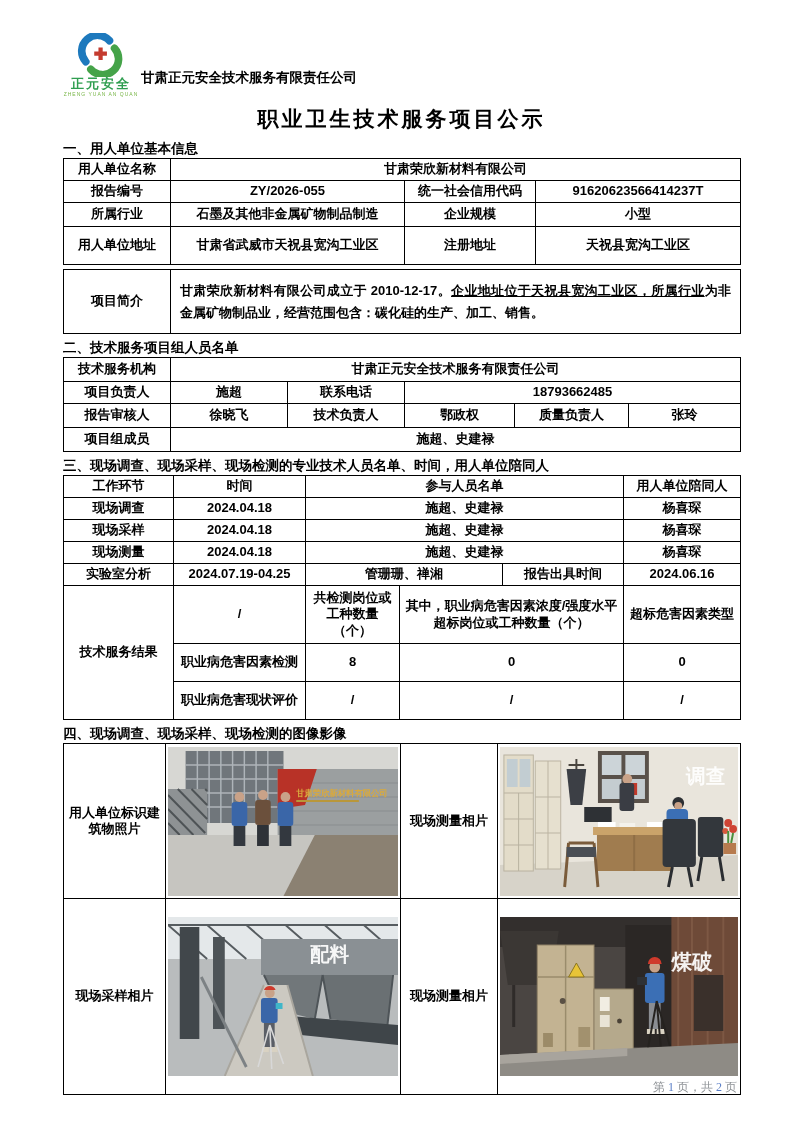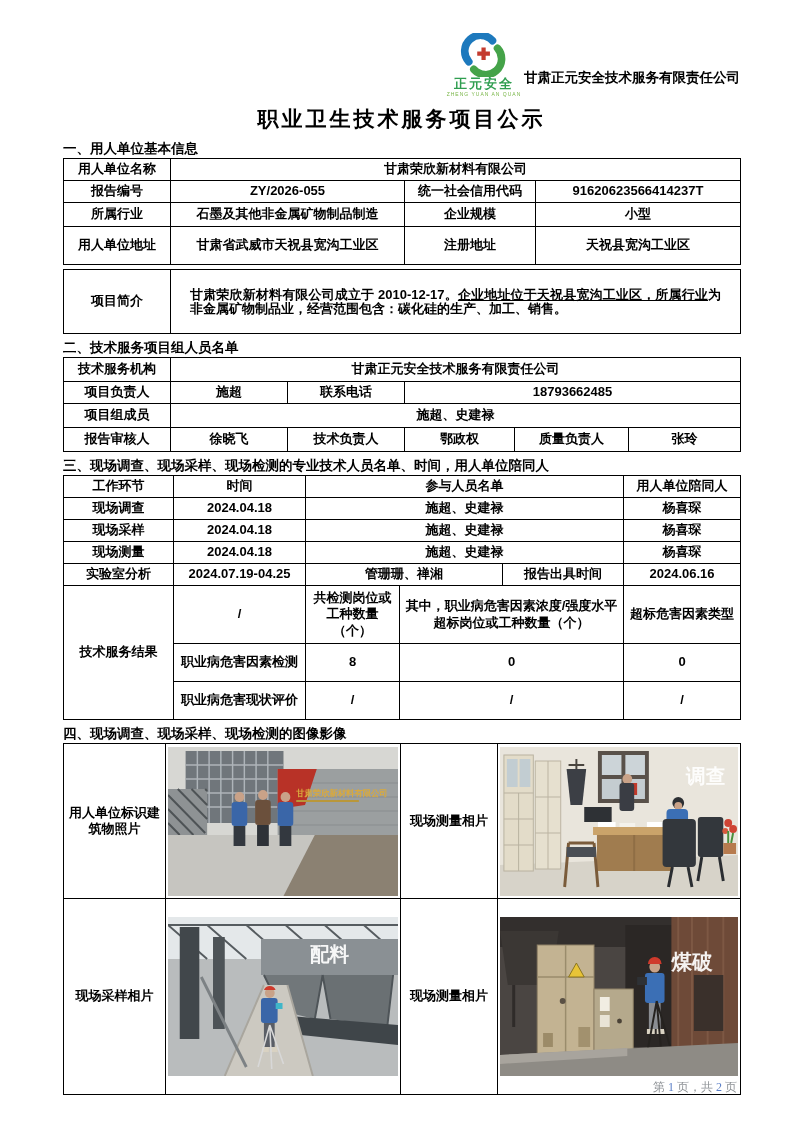--- a/index.html
+++ b/index.html
@@ -2,39 +2,39 @@
 <html><head>
 <meta charset="utf-8">
 <style>
   * { margin:0; padding:0; box-sizing:border-box; }
   body { background:#ffffff; }
   .page {
     position:relative; width:793px; height:1145px; background:#fff; overflow:hidden;
     padding:33px 53px 0 63px; color:#000;
     font-family:"Liberation Sans","DejaVu Sans",sans-serif;
   }
-  .brand-row { display:flex; align-items:flex-start; height:72px;justify-content:flex-end; }
+  .brand-row { display:flex; align-items:flex-start; height:72px; }
   .logo { width:76px; text-align:center; flex:0 0 auto; }
   .logo svg { width:52px; height:44px; display:block; margin:0 auto; }
   .logo-text { color:#2f9e50; font-weight:bold; font-size:13px; letter-spacing:2px; line-height:1.1; }
   .logo-sub { color:#79b648; font-size:5px; letter-spacing:1px; line-height:1.2; }
   .company-name { font-size:13.5px; font-weight:bold; margin:36px 0 0 2px; }
   .doc-title {
     text-align:center; font-family:"Liberation Serif","DejaVu Serif",serif;
     font-size:21px; font-weight:bold; letter-spacing:3px; height:30px; line-height:28px;
   }
   .sec-heading { font-size:13.5px; font-weight:bold; margin:6px 0 2px; line-height:15px; }
   table { border-collapse:collapse; table-layout:fixed; width:677px; }
   td {
     border:1.5px solid #000; font-size:13px; font-weight:bold; text-align:center;
     vertical-align:middle; padding:2px 3px; line-height:1.25; overflow:hidden;
   }
   .h22{height:22px} .h24{height:24px} .h38{height:38px} .h58{height:58px} .h64{height:64px}
   .gap4 { height:4px; }
-  .intro-cell { text-align:justify; text-align-last:left; padding:4px 19px; line-height:14px;margin-left:28px; }
+  .intro-cell { text-align:justify; text-align-last:left; padding:4px 9px; line-height:22px;margin-left:28px; }
   .u { text-decoration:underline; }
   .photo-cell { padding:2px; }
   .photo-cell svg { display:block; width:100%; }
   .ph-r1 svg { height:149px; }
   .ph-r2 svg { height:159px; }
   .wm { font-weight:bold; fill:#ffffff; opacity:0.93; font-family:"Liberation Sans","DejaVu Sans",sans-serif; }
   .footer {
     position:absolute; right:56px; bottom:49px; font-size:12px; color:#8e9296;
     font-family:"Liberation Serif","DejaVu Serif",serif;
   }
@@ -122,30 +122,30 @@
       <td>技术服务机构</td>
       <td colspan="5">甘肃正元安全技术服务有限责任公司</td>
     </tr>
     <tr class="h22">
       <td>项目负责人</td>
       <td>施超</td>
       <td>联系电话</td>
       <td colspan="3">18793662485</td>
     </tr>
     <tr class="h24">
-      <td>项目组成员</td>
-      <td colspan="5">施超、史建禄</td>
-    </tr>
-    <tr class="h24">
       <td>报告审核人</td>
       <td>徐晓飞</td>
       <td>技术负责人</td>
       <td>鄂政权</td>
       <td>质量负责人</td>
       <td>张玲</td>
+    </tr>
+    <tr class="h24">
+      <td>项目组成员</td>
+      <td colspan="5">施超、史建禄</td>
     </tr>
   </tbody>
     </table>
 
   <div class="sec-heading">三、现场调查、现场采样、现场检测的专业技术人员名单、时间，用人单位陪同人</div>
   <table>
     <colgroup>
         <col style="width:110px">
         <col style="width:132px">
         <col style="width:94px">

